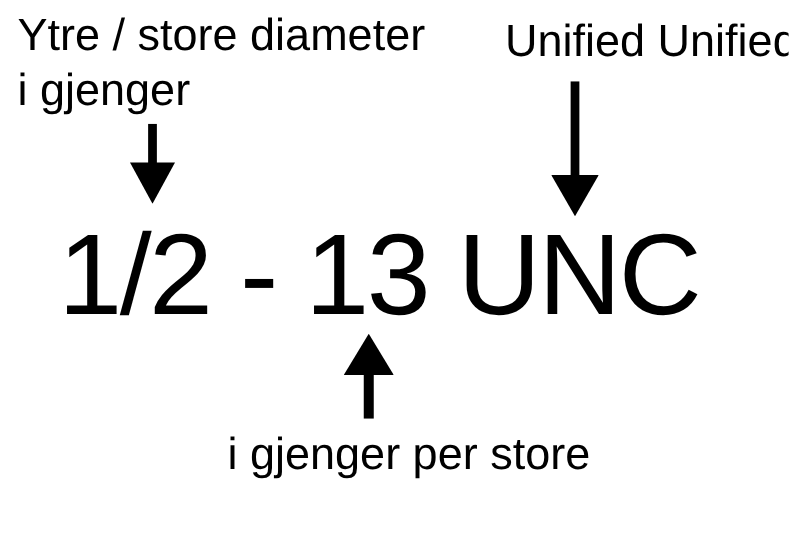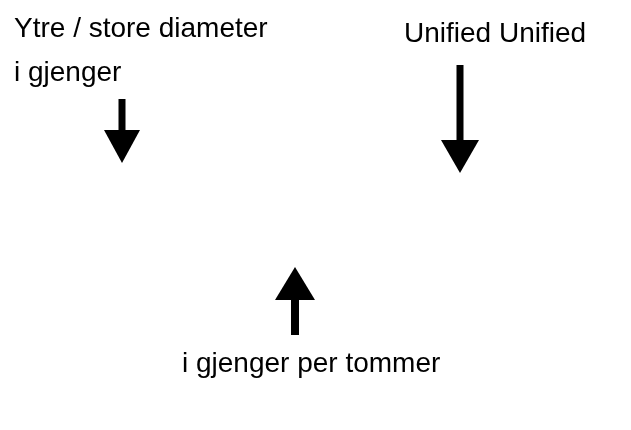--- a/index.html
+++ b/index.html
@@ -15,21 +15,21 @@
   }
   .stage{
     position:relative;
     width:631px;
     height:430px;
     background:var(--color-background);
     overflow:hidden;
   }
   .label{
     position:absolute;
-    font-size:28px;
+    font-size:36px;
     line-height:44px;
     white-space:nowrap;
     color:var(--color-text);
   }
   .label-diameter{ left:14px; top:6px; }
   .label-series{ left:404px; top:11px; }
   .label-pitch{ left:182px; top:341px; }
   .designation{
     position:absolute;
     left:303px;
@@ -66,23 +66,24 @@
   <svg class="arrow arrow-diameter" width="36" height="64" viewBox="0 0 36 64" aria-hidden="true">
     <rect x="14.5" y="0" width="7" height="33" fill="currentColor"></rect>
     <polygon points="0,31 36,31 18,64" fill="currentColor"></polygon>
   </svg>
 
   <svg class="arrow arrow-series" width="38" height="108" viewBox="0 0 38 108" aria-hidden="true">
     <rect x="15.5" y="0" width="7" height="77" fill="currentColor"></rect>
     <polygon points="0,75 38,75 19,108" fill="currentColor"></polygon>
   </svg>
 
+  <div class="designation">1/2 - 13 UNC</div>
 
   <svg class="arrow arrow-pitch" width="40" height="68" viewBox="0 0 40 68" aria-hidden="true">
     <polygon points="20,0 0,33 40,33" fill="currentColor"></polygon>
     <rect x="16" y="31" width="8" height="37" fill="currentColor"></rect>
   </svg>
 
   <div class="label label-pitch">
-    <div>i gjenger per tommer</div>
+    <div>i gjenger per store</div>
   </div>
 
 </div>
 
 </body></html>

